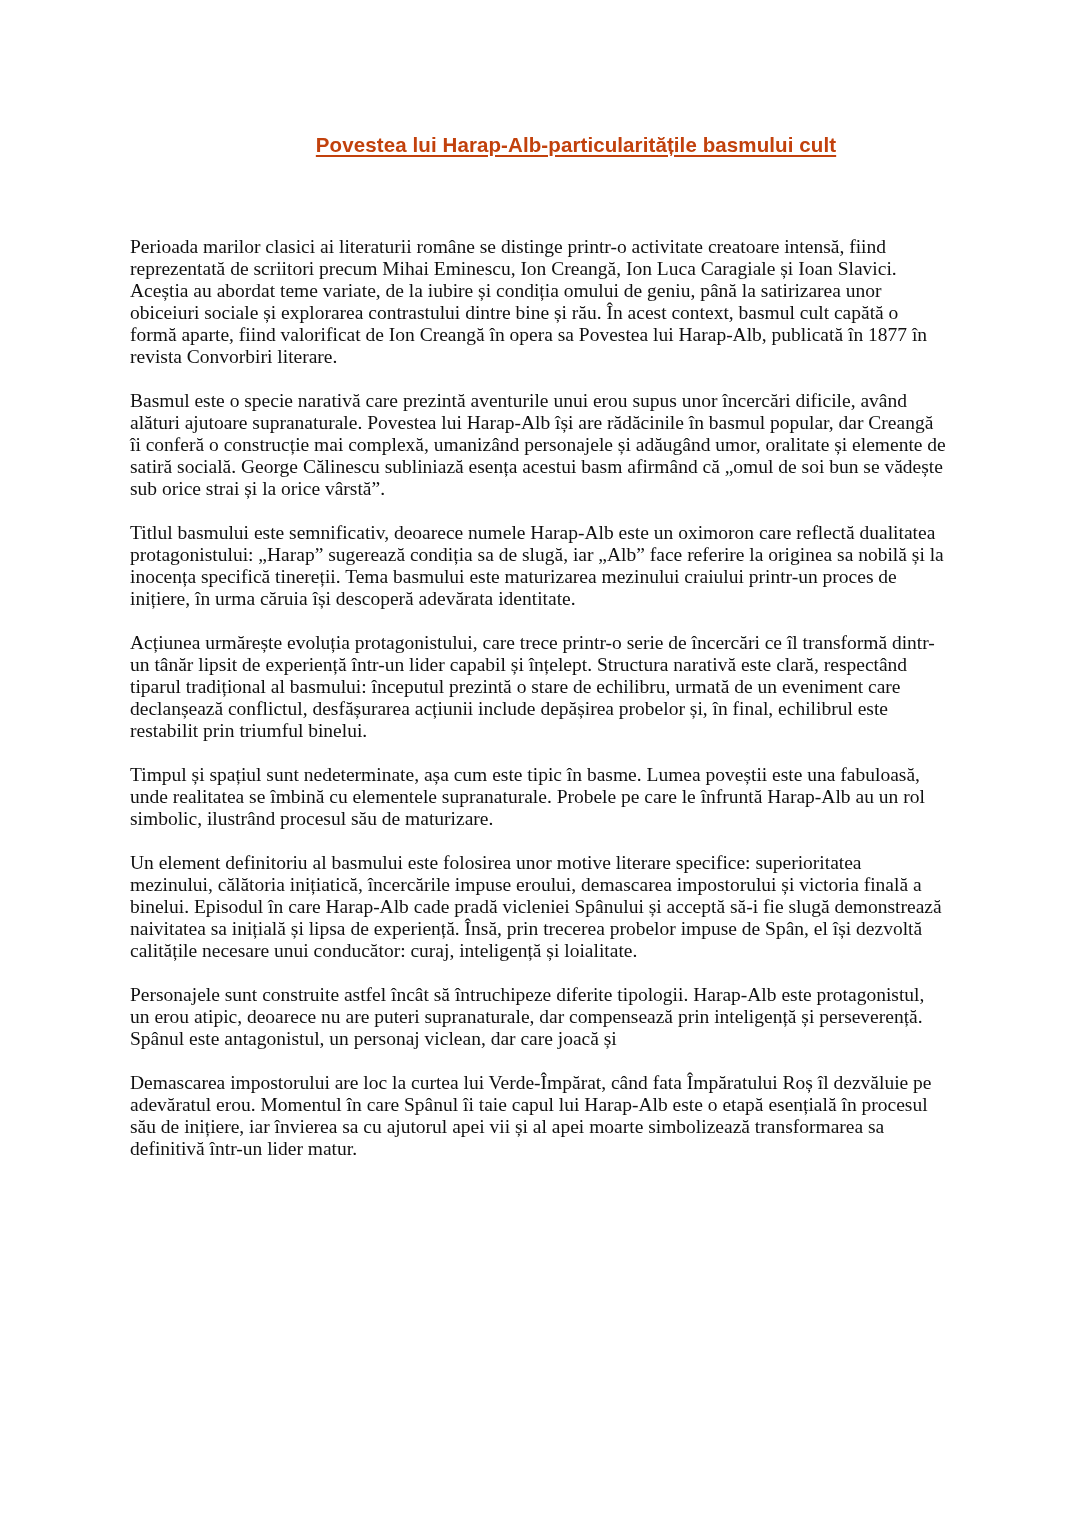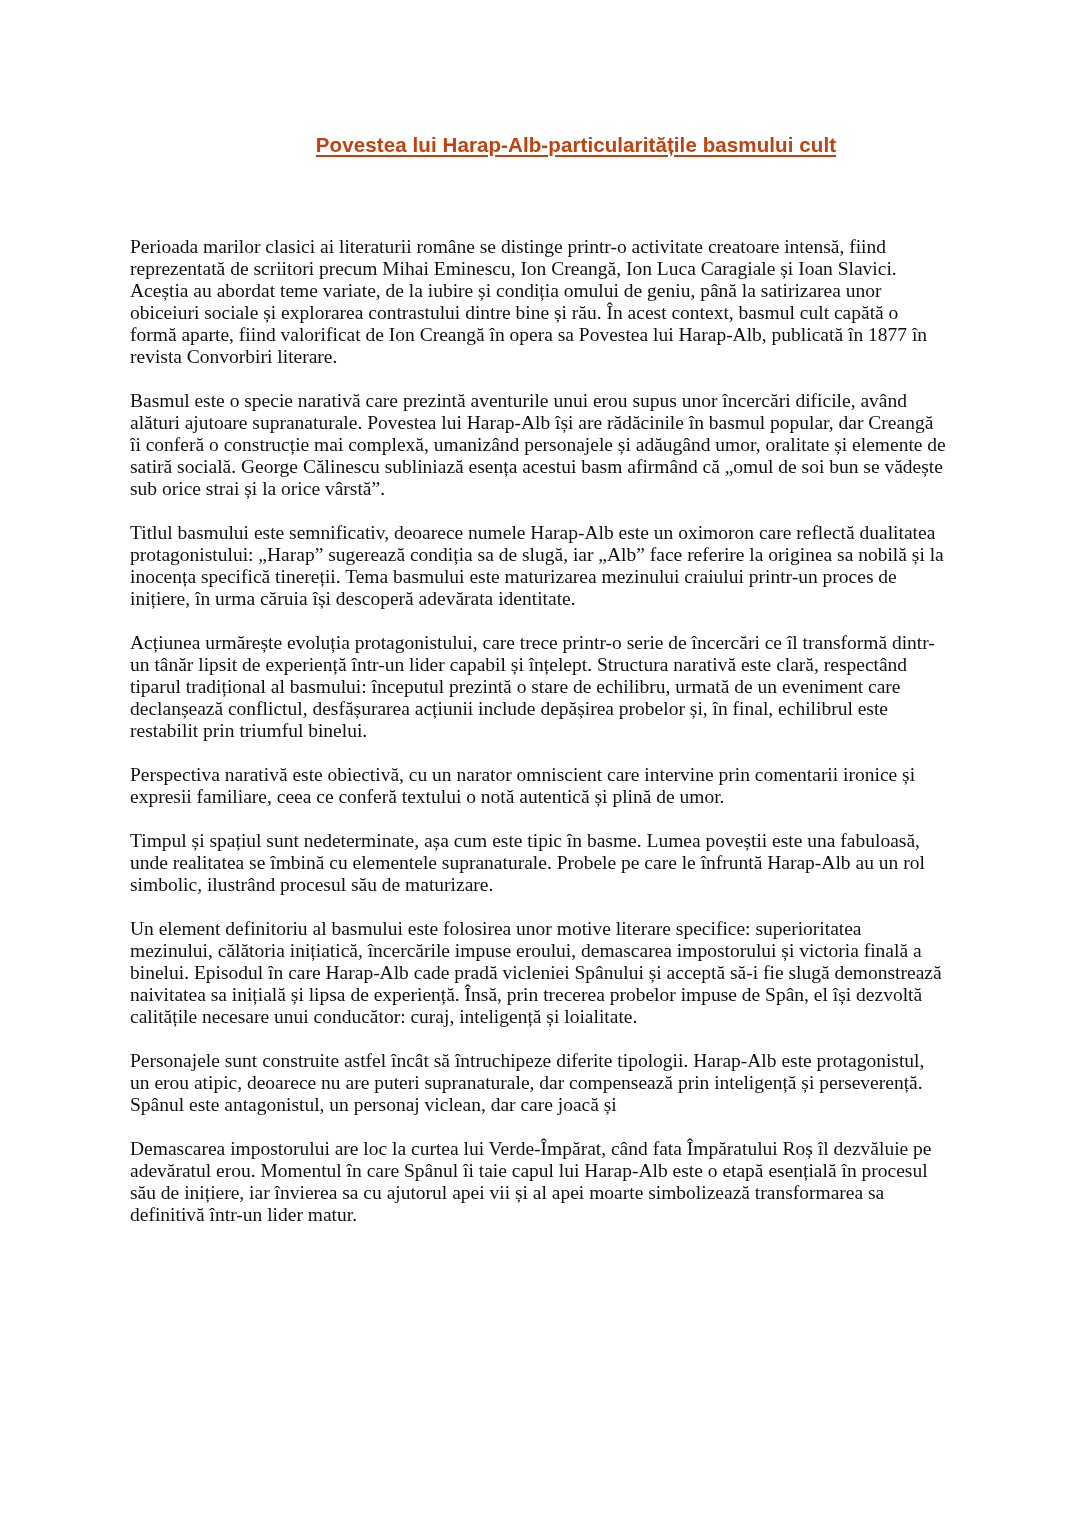--- a/index.html
+++ b/index.html
@@ -50,19 +50,18 @@
 </head>
 <body>
 
 <div class="sheet">
   <div class="doc-title">Povestea lui Harap-Alb-particularitățile basmului cult</div>
   <div class="doc-content">
       <p>Perioada marilor clasici ai literaturii române se distinge printr-o activitate creatoare intensă, fiind reprezentată de scriitori precum Mihai Eminescu, Ion Creangă, Ion Luca Caragiale și Ioan Slavici. Aceștia au abordat teme variate, de la iubire și condiția omului de geniu, până la satirizarea unor obiceiuri sociale și explorarea contrastului dintre bine și rău. În acest context, basmul cult capătă o formă aparte, fiind valorificat de Ion Creangă în opera sa Povestea lui Harap-Alb, publicată în 1877 în revista Convorbiri literare.</p>
       <p>Basmul este o specie narativă care prezintă aventurile unui erou supus unor încercări dificile, având alături ajutoare supranaturale. Povestea lui Harap-Alb își are rădăcinile în basmul popular, dar Creangă îi conferă o construcție mai complexă, umanizând personajele și adăugând umor, oralitate și elemente de satiră socială. George Călinescu subliniază esența acestui basm afirmând că „omul de soi bun se vădește sub orice strai și la orice vârstă”.</p>
       <p>Titlul basmului este semnificativ, deoarece numele Harap-Alb este un oximoron care reflectă dualitatea protagonistului: „Harap” sugerează condiția sa de slugă, iar „Alb” face referire la originea sa nobilă și la inocența specifică tinereții. Tema basmului este maturizarea mezinului craiului printr-un proces de inițiere, în urma căruia își descoperă adevărata identitate.</p>
       <p>Acțiunea urmărește evoluția protagonistului, care trece printr-o serie de încercări ce îl transformă dintr-un tânăr lipsit de experiență într-un lider capabil și înțelept. Structura narativă este clară, respectând tiparul tradițional al basmului: începutul prezintă o stare de echilibru, urmată de un eveniment care declanșează conflictul, desfășurarea acțiunii include depășirea probelor și, în final, echilibrul este restabilit prin triumful binelui.</p>
-      <p>Perspectiva narativă este obiectivă, cu un narator omniscient care intervine prin comentarii ironice și expresii familiare, ceea ce conferă textului o notă autentică și plină de umor.</p>
       <p>Timpul și spațiul sunt nedeterminate, așa cum este tipic în basme. Lumea poveștii este una fabuloasă, unde realitatea se îmbină cu elementele supranaturale. Probele pe care le înfruntă Harap-Alb au un rol simbolic, ilustrând procesul său de maturizare.</p>
       <p>Un element definitoriu al basmului este folosirea unor motive literare specifice: superioritatea mezinului, călătoria inițiatică, încercările impuse eroului, demascarea impostorului și victoria finală a binelui. Episodul în care Harap-Alb cade pradă vicleniei Spânului și acceptă să-i fie slugă demonstrează naivitatea sa inițială și lipsa de experiență. Însă, prin trecerea probelor impuse de Spân, el își dezvoltă calitățile necesare unui conducător: curaj, inteligență și loialitate.</p>
       <p>Personajele sunt construite astfel încât să întruchipeze diferite tipologii. Harap-Alb este protagonistul, un erou atipic, deoarece nu are puteri supranaturale, dar compensează prin inteligență și perseverență. Spânul este antagonistul, un personaj viclean, dar care joacă și</p>
       <p>Demascarea impostorului are loc la curtea lui Verde-Împărat, când fata Împăratului Roș îl dezvăluie pe adevăratul erou. Momentul în care Spânul îi taie capul lui Harap-Alb este o etapă esențială în procesul său de inițiere, iar învierea sa cu ajutorul apei vii și al apei moarte simbolizează transformarea sa definitivă într-un lider matur.</p>
     </div>
 </div>
 
 </body></html>

